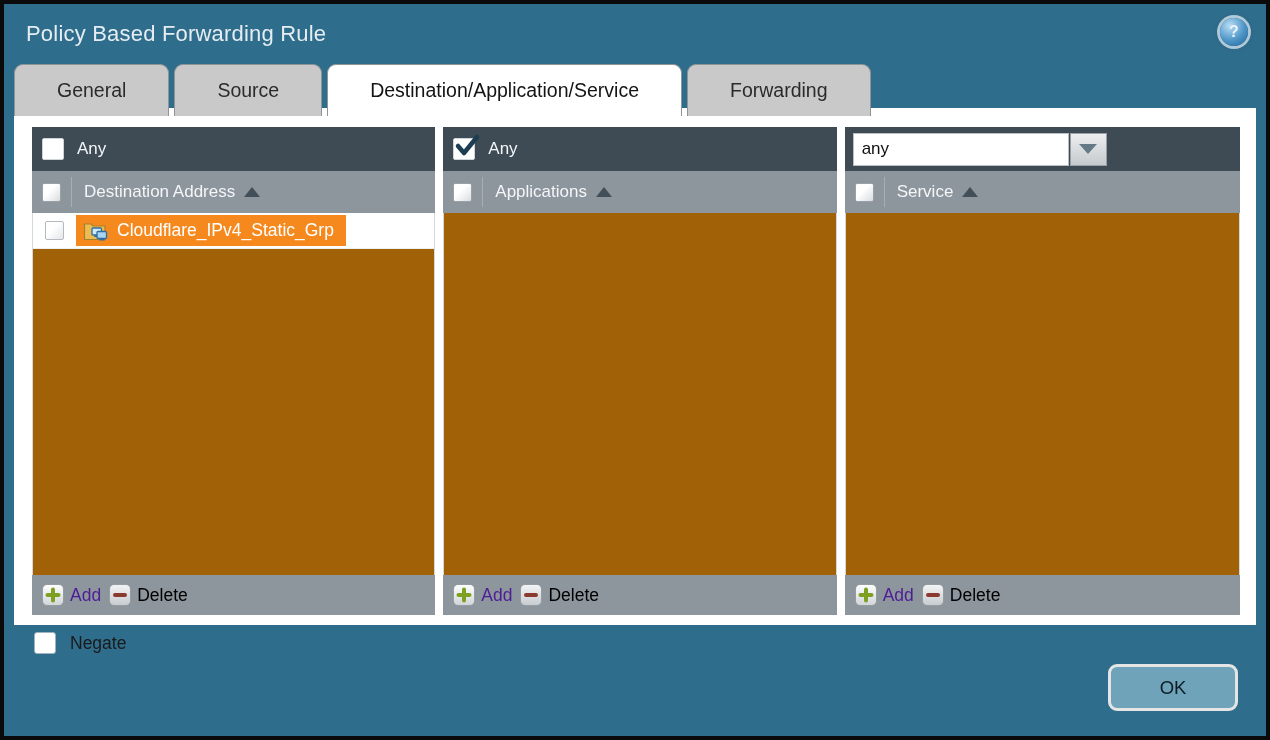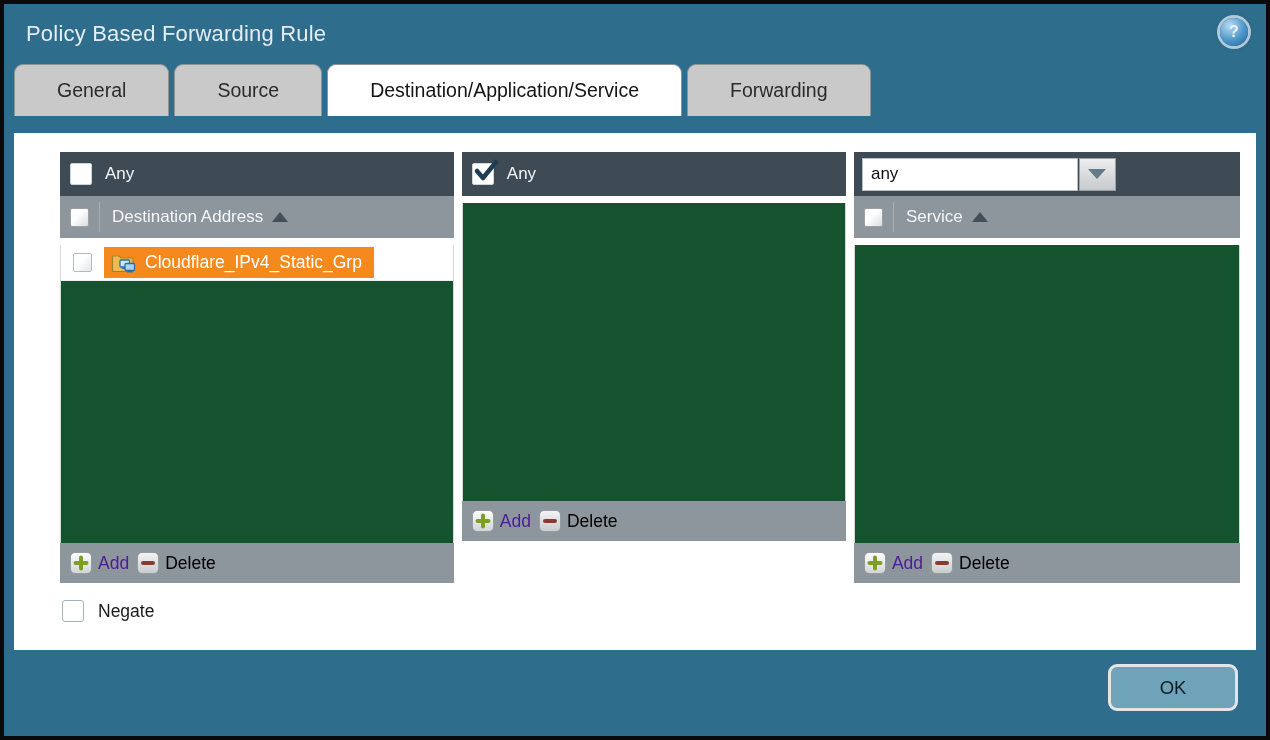--- a/index.html
+++ b/index.html
@@ -16,33 +16,33 @@
     box-shadow:0 0 0 3px rgba(220,235,245,.75), 0 0 6px rgba(0,0,0,.25);
     display:flex; align-items:center; justify-content:center;
     color:#eaf4fb; font-size:16px; font-weight:bold; cursor:pointer; }
   
   .tabs { display:flex; gap:5px; padding-left:10px; height:52px; position:relative; z-index:3; }
   .tab { background:#c9c9c9; border:1px solid #8f9496; border-bottom:none;
     border-radius:9px 9px 0 0; padding:0 42px; display:flex; align-items:center;
     font-size:19.5px; color:#2b2b2b; cursor:pointer; }
   .tab.active { background:#ffffff; color:#141414; }
   
-  .panel { position:absolute; left:10px; right:10px; top:129px; height:517px; background:#ffffff; z-index:2;padding-left:28px; }
+  .panel { position:absolute; left:10px; right:10px; top:104px; height:517px; background:#ffffff; z-index:2; }
   .cols { display:flex; gap:8px; padding:19px 16px 0 18px; }
   .col { display:flex; flex-direction:column; }
   .col1 { width:406px; } .col2 { width:396px; } .col3 { width:398px; }
   .col-top { height:44px; background:#3e4a54; display:flex; align-items:center; padding-left:10px; }
   .col-top .lbl { color:#f2f5f7; font-size:17px; margin-left:13px; }
   .col-sub { height:42px; background:#8d959d; display:flex; align-items:center; }
   .sub-cbcell { width:40px; display:flex; justify-content:center; align-items:center;
     border-right:1px solid #a7aeb4; height:30px; }
   .col-sub .lbl { color:#f4f6f8; font-size:17px; margin-left:12px; display:flex; align-items:center; }
   .sort-up { width:0; height:0; border-left:8px solid transparent; border-right:8px solid transparent;
     border-bottom:10px solid #434f58; display:inline-block; margin-left:9px; }
-  .col-list { height:298px; background:#14532d; border-left:1px solid #d4d8da; border-right:1px solid #d4d8da; position:relative;margin-top:7px; }
+  .col-list { height:362px; background:#a16207; border-left:1px solid #d4d8da; border-right:1px solid #d4d8da; position:relative; }
   .col-foot { height:40px; background:#8d959d; display:flex; align-items:center; padding-left:10px; gap:8px; }
   
   .cb { background:#ffffff; border-radius:2px; display:inline-block; position:relative; cursor:pointer; }
   .cb-big { width:22px; height:22px; border:1px solid #cfd4d7; }
   .cb-small { width:19px; height:19px; border:1px solid #9aa1a6;
     background:linear-gradient(135deg,#ffffff 40%,#d9dcdf); }
   .cb-row { width:19px; height:19px; border:1px solid #b4babe;
     background:linear-gradient(135deg,#ffffff 40%,#e3e6e8); }
   .cb-negate { width:22px; height:22px; border:1px solid #9fb3bd; border-radius:3px; }
   .cb .check { position:absolute; left:-1px; top:-6px; overflow:visible; }
@@ -160,20 +160,29 @@
 
       <div class="col col2">
         <div class="col-top">
           <span class="cb cb-big">
             <svg class="check" width="30" height="30" viewBox="0 0 30 30">
               <path d="M5 13 L11 20 L24 4" fill="none" stroke="#1d3d52" stroke-width="4.5" stroke-linecap="round" stroke-linejoin="round"></path>
             </svg>
           </span>
           <span class="lbl">Any</span>
         </div>
+        <div class="col-sub">
+          <span class="sub-cbcell">
+            <span class="cb cb-small"></span>
+          </span>
+          <span class="lbl">
+            <span>Applications</span>
+            <span class="sort-up"></span>
+          </span>
+        </div>
         <div class="col-list"></div>
         <div class="col-foot">
           <span class="action">
             <span class="icon-sq icon-add">
               <svg width="16" height="16" viewBox="0 0 16 16">
                   <path d="M8 2.5 V13.5 M2.5 8 H13.5" stroke="#7da021" stroke-width="4" stroke-linecap="round"></path>
                 </svg>
             </span>
             <span class="txt-on">Add</span>
           </span>

